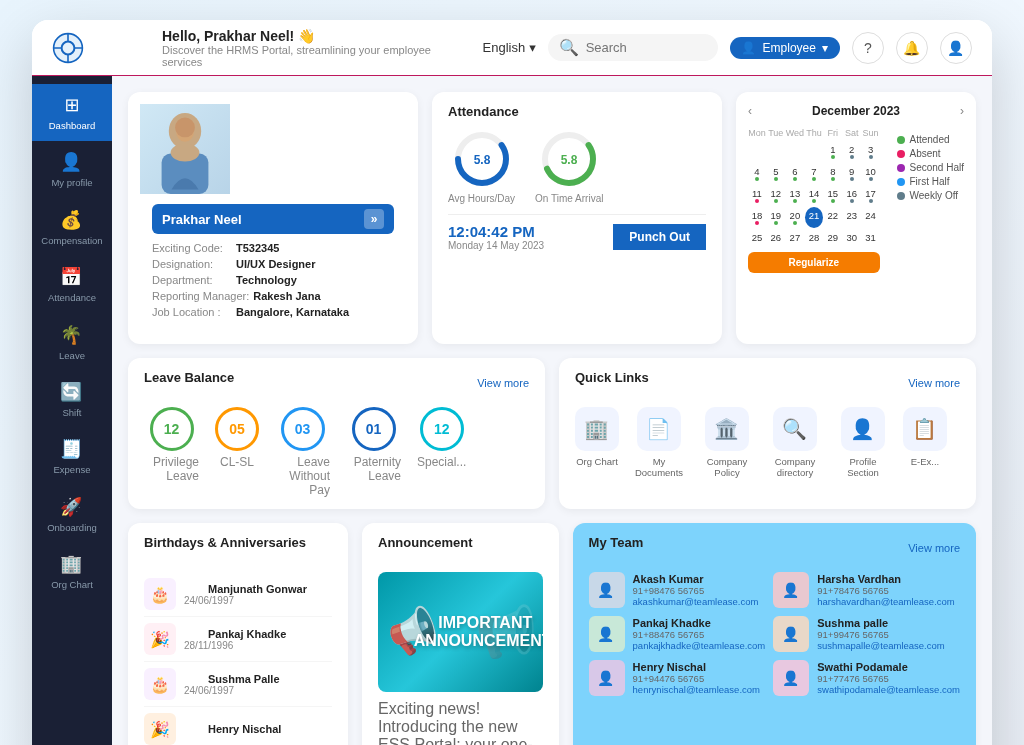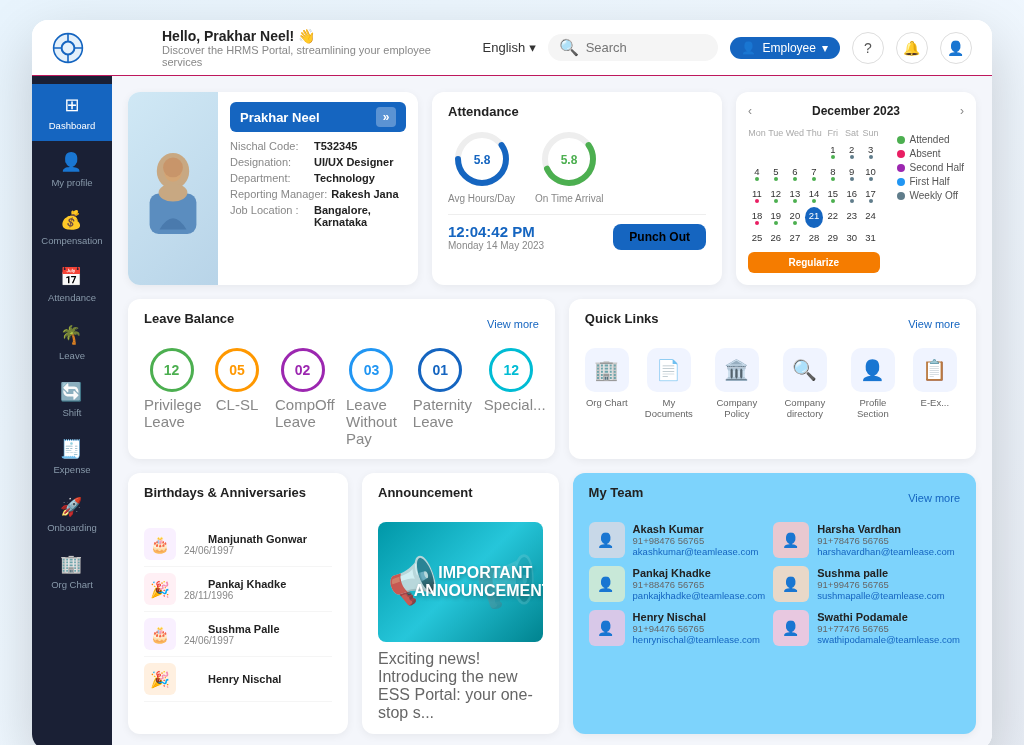--- a/index.html
+++ b/index.html
@@ -159,26 +159,27 @@
     }
     
     .top-row {
       display: flex;
       gap: 14px;
       align-items: stretch;
     }
     .profile-card {
       background: #fff;
       border-radius: 12px;
-      padding: 0;
+      padding: 12px;
       width: 290px;
       min-width: 260px;
       display: flex;
       overflow: hidden;
       box-shadow: 0 2px 8px rgba(0,0,0,0.06);
+      flex-direction: column;
     }
     .profile-photo {
       width: 90px;
       background: linear-gradient(135deg, #d0e8f5, #b8d4e8);
       display: flex;
       align-items: center;
       justify-content: center;
       overflow: hidden;
     }
     .profile-photo svg {
@@ -254,23 +255,23 @@
       display: flex;
       align-items: center;
       justify-content: space-between;
       border-top: 1px solid #eee;
       padding-top: 8px;
     }
     .time-block .time { font-size: 15px; font-weight: 700; color: #1565c0; }
     .time-block .date { font-size: 10px; color: #888; }
     .punch-btn {
       background: #1565c0;
-      color: #000000;
+      color: #ffffff;
       border: none;
-      border-radius: 8px;
+      border-radius: 0;
       padding: 6px 16px;
       font-size: 12px;
       font-weight: 600;
       cursor: pointer;
     }
     
     .calendar-card {
       background: #fff;
       border-radius: 12px;
       padding: 12px;
@@ -373,23 +374,23 @@
       border-radius: 50%;
       border: 3px solid #ccc;
       display: flex;
       align-items: center;
       justify-content: center;
       font-size: 14px;
       font-weight: 700;
       color: #333;
     }
     .leave-name {
-      font-size: 15px;
+      font-size: 12px;
       color: #888;
-      text-align: left;
+      text-align: right;
       max-width: 55px;
     }
     
     .quick-links-card {
       background: #fff;
       border-radius: 12px;
       padding: 12px 16px;
       flex: 1;
       box-shadow: 0 2px 8px rgba(0,0,0,0.06);
     }
@@ -643,21 +644,21 @@
               <circle cx="40" cy="26" r="11" fill="#c8956a"></circle>
               <path d="M25 95 Q40 70 55 95" fill="#4a7aad"></path>
             </svg>
           </div>
           <div class="profile-details">
             <div class="profile-name-bar">
               <span>Prakhar Neel</span>
               <span class="arrow-icon">»</span>
             </div>
             <div class="profile-info-row">
-              <span class="label">Nischal Code:</span>
+              <span class="label">Exciting Code:</span>
               <span class="value">T532345</span>
             </div>
             <div class="profile-info-row">
               <span class="label">Designation:</span>
               <span class="value">UI/UX Designer</span>
             </div>
             <div class="profile-info-row">
               <span class="label">Department:</span>
               <span class="value">Technology</span>
             </div>
@@ -795,24 +796,20 @@
           <div class="leave-circles">
             <div class="leave-circle-item">
               <div class="leave-circle" style="border-color:#4caf50;color:#4caf50">12</div>
               <span class="leave-name">Privilege Leave</span>
             </div>
             <div class="leave-circle-item">
               <div class="leave-circle" style="border-color:#ff9800;color:#ff9800">05</div>
               <span class="leave-name">CL-SL</span>
             </div>
             <div class="leave-circle-item">
-              <div class="leave-circle" style="border-color:#9c27b0;color:#9c27b0">02</div>
-              <span class="leave-name">CompOff Leave</span>
-            </div>
-            <div class="leave-circle-item">
               <div class="leave-circle" style="border-color:#2196f3;color:#2196f3">03</div>
               <span class="leave-name">Leave Without Pay</span>
             </div>
             <div class="leave-circle-item">
               <div class="leave-circle" style="border-color:#1565c0;color:#1565c0">01</div>
               <span class="leave-name">Paternity Leave</span>
             </div>
             <div class="leave-circle-item">
               <div class="leave-circle" style="border-color:#00bcd4;color:#00bcd4">12</div>
               <span class="leave-name">Special...</span>

